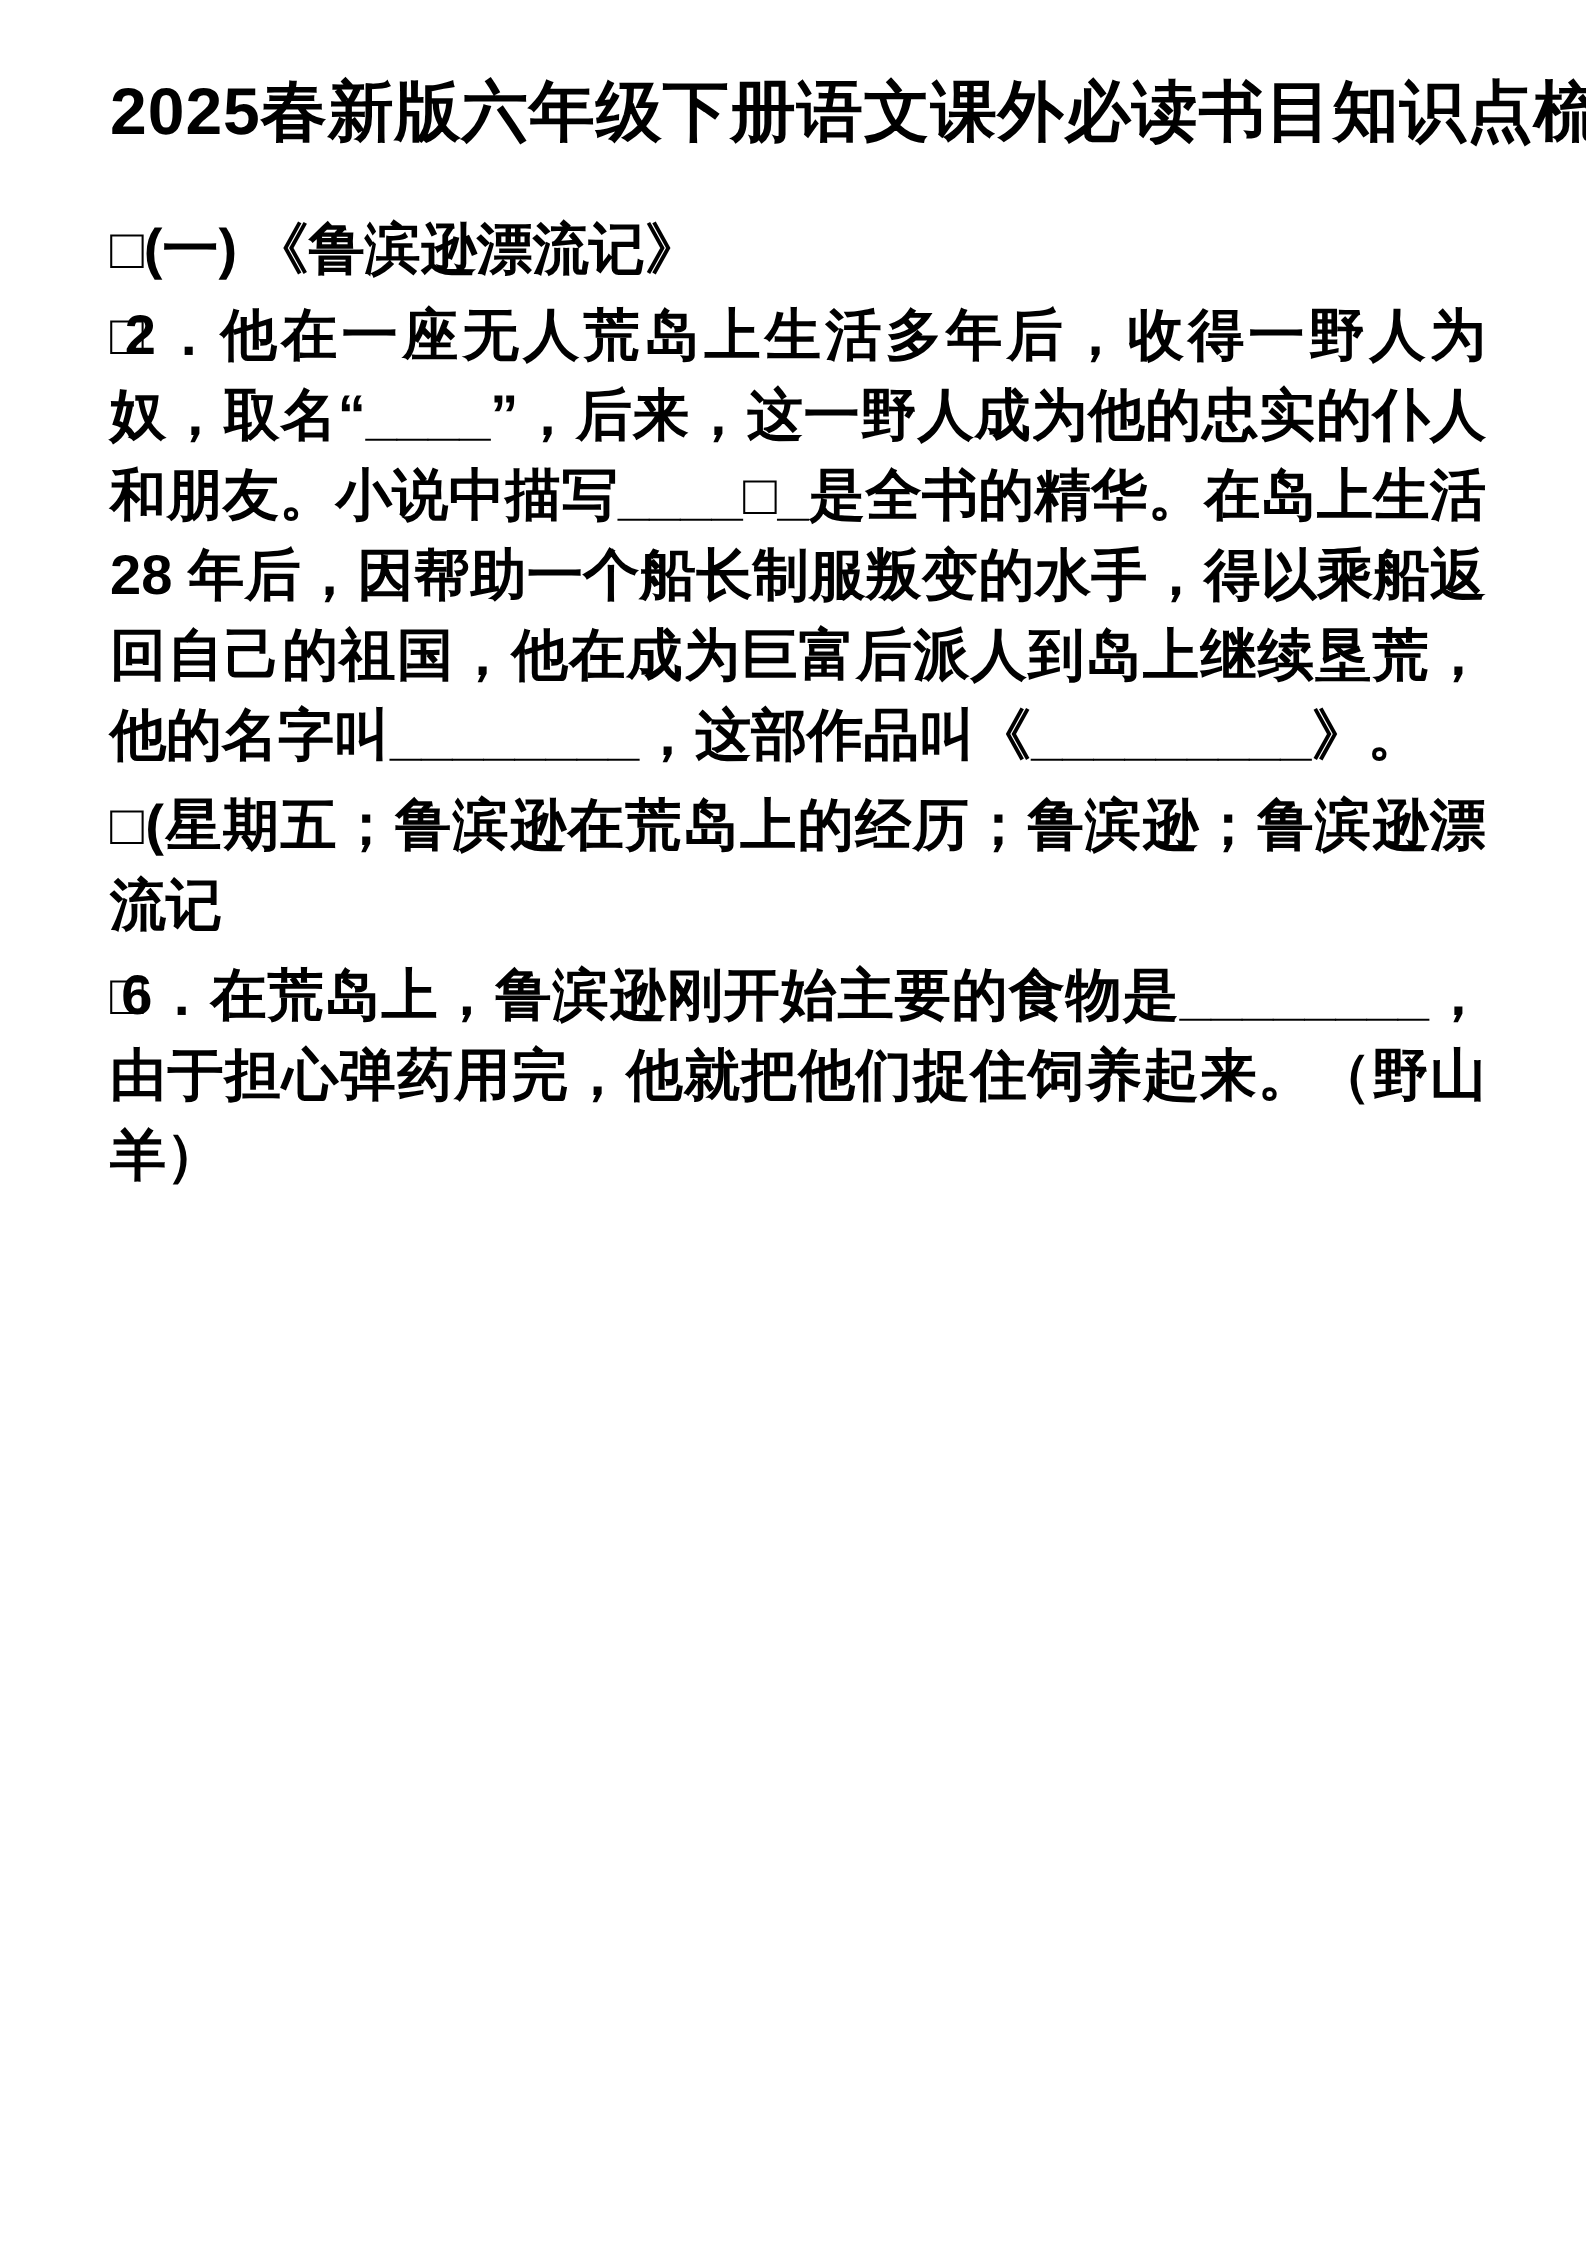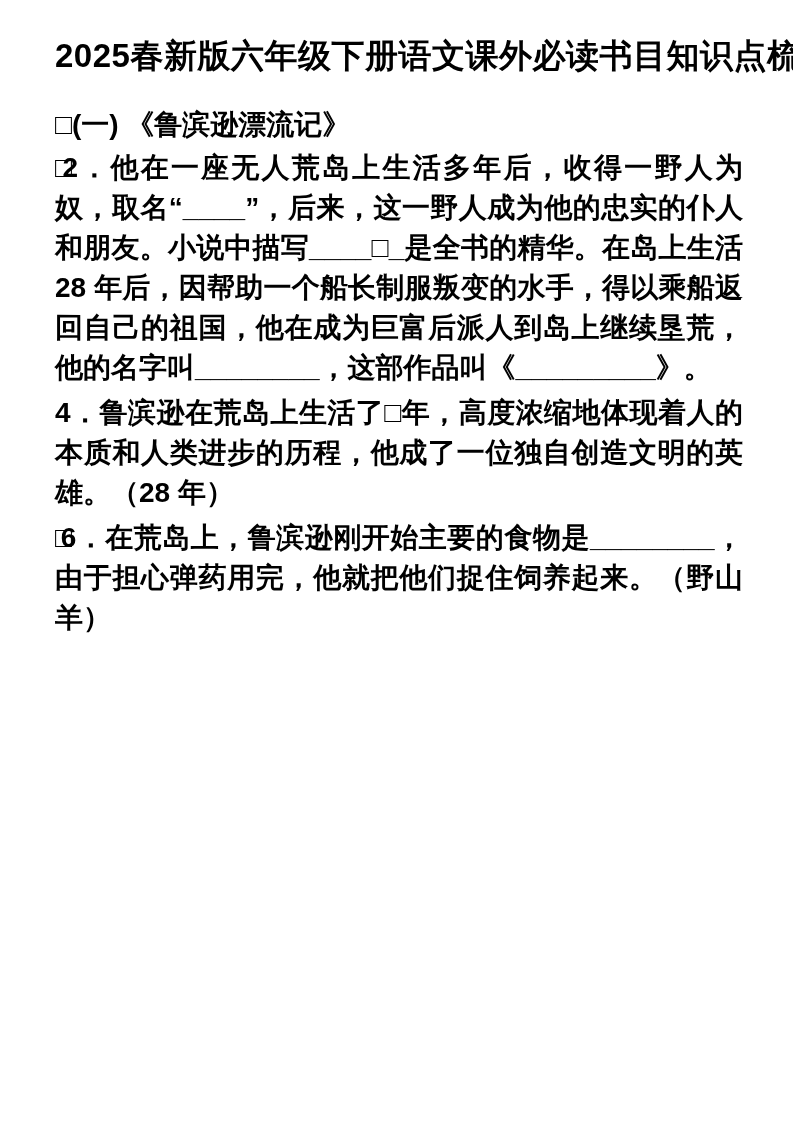--- a/index.html
+++ b/index.html
@@ -56,24 +56,24 @@
 
   <div class="para section-heading">
     <span class="box">□</span><span class="qtext">(一) 《鲁滨逊漂流记》</span>
   </div>
 
 
   <div class="para q">
     <span class="box">□</span><span class="num">2．</span><span class="qtext">他在一座无人荒岛上生活多年后，收得一野人为奴，取名“____”，后来，这一野人成为他的忠实的仆人和朋友。小说中描写____□_是全书的精华。在岛上生活 28 年后，因帮助一个船长制服叛变的水手，得以乘船返回自己的祖国，他在成为巨富后派人到岛上继续垦荒，他的名字叫________，这部作品叫《_________》。</span>
   </div>
 
+  <div class="para q">
+    <span class="box">□</span><span class="num"></span><span class="qtext">(星期五；鲁滨逊在荒岛上的经历；鲁滨逊；鲁滨逊漂流记</span>
+  </div>
 
 
-  <div class="para q">
-    <span class="box"></span><span class="num">4．</span><span class="qtext">鲁滨逊在荒岛上生活了□年，高度浓缩地体现着人的本质和人类进步的历程，他成了一位独自创造文明的英雄。（28 年）</span>
-  </div>
 
 
   <div class="para q">
     <span class="box">□</span><span class="num">6．</span><span class="qtext">在荒岛上，鲁滨逊刚开始主要的食物是________，由于担心弹药用完，他就把他们捉住饲养起来。（野山羊）</span>
   </div>
 
 </div>
 
 </body></html>

